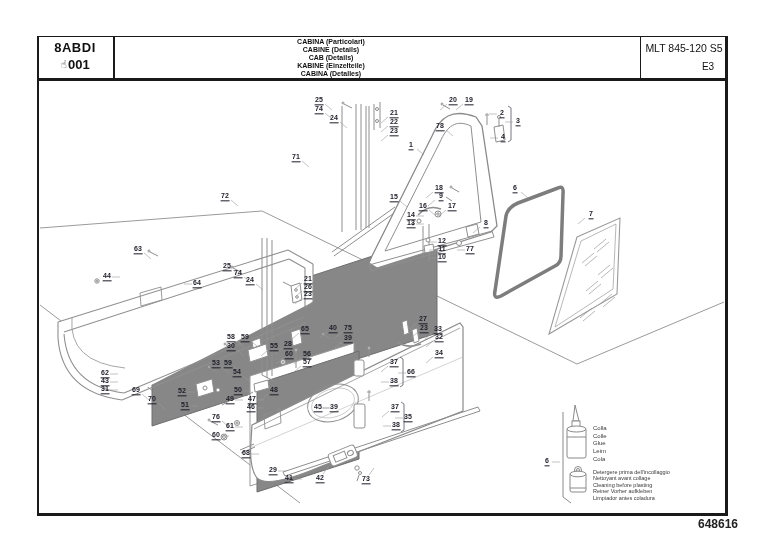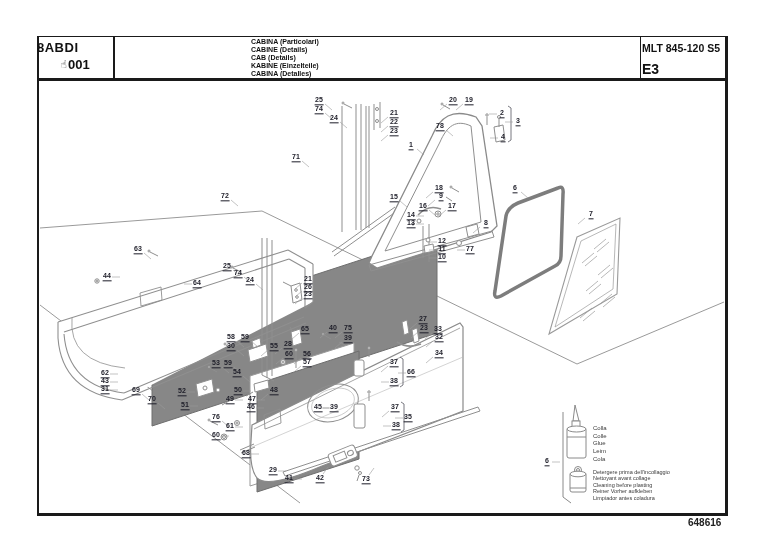--- a/index.html
+++ b/index.html
@@ -1,27 +1,27 @@
 <!DOCTYPE html>
 <html><head>
 <meta charset="utf-8">
 <style>
   html,body{margin:0;padding:0;background:#fff;}
   .page{position:relative;width:768px;height:540px;background:#fff;overflow:hidden;
         font-family:"Liberation Sans","DejaVu Sans",sans-serif;color:#111;}
   .bline{position:absolute;background:#1a1a1a;}
-  .hdr-cell{position:absolute;text-align:left;}
+  .hdr-cell{position:absolute;text-align:center;}
   .code{left:37px;top:40px;width:76px;font-size:13px;font-weight:bold;letter-spacing:.5px;}
   .pageno{left:37px;top:57px;width:76px;font-size:13px;font-weight:bold;display:flex;align-items:center;justify-content:center;gap:1px;}
   .hand{font-size:11px;font-weight:normal;color:#222;}
   .titles{left:251px;top:38px;width:160px;}
   .titles div{font-size:7px;font-weight:bold;line-height:8px;}
-  .model{left:642px;top:42px;width:84px;font-size:10.5px;font-weight:bold;}
-  .section{left:642px;top:61px;width:84px;font-size:14px;font-weight:bold;}
-  .footer-num{position:absolute;left:688px;top:517px;width:50px;text-align:left;font-size:10px;font-weight:bold;color:#222;}
+  .model{left:642px;top:42px;width:84px;font-size:10.5px;font-weight:normal;}
+  .section{left:666px;top:61px;width:84px;font-size:10px;font-weight:normal;}
+  .footer-num{position:absolute;left:688px;top:517px;width:50px;text-align:right;font-size:12px;font-weight:bold;color:#222;}
   .watermark{position:absolute;left:244px;top:256px;font-size:21.5px;font-weight:bold;
              color:rgba(209,151,8,0.9);letter-spacing:-0.3px;white-space:nowrap;}
   svg.art{position:absolute;left:0;top:0;}
   .callout{position:absolute;transform:translate(-50%,-55%);font-size:7px;font-weight:600;
            color:#1d1d28;line-height:7px;border-bottom:.8px solid #1d1d28;padding:0 .5px .5px .5px;white-space:nowrap;}
   .legend-block{position:absolute;color:#3a3a3a;}
   .glue-labels{left:593px;top:425px;}
   .glue-labels div{font-size:6px;line-height:7.7px;}
   .clean-labels{left:593px;top:469px;}
   .clean-labels div{font-size:5.5px;line-height:6.4px;}

